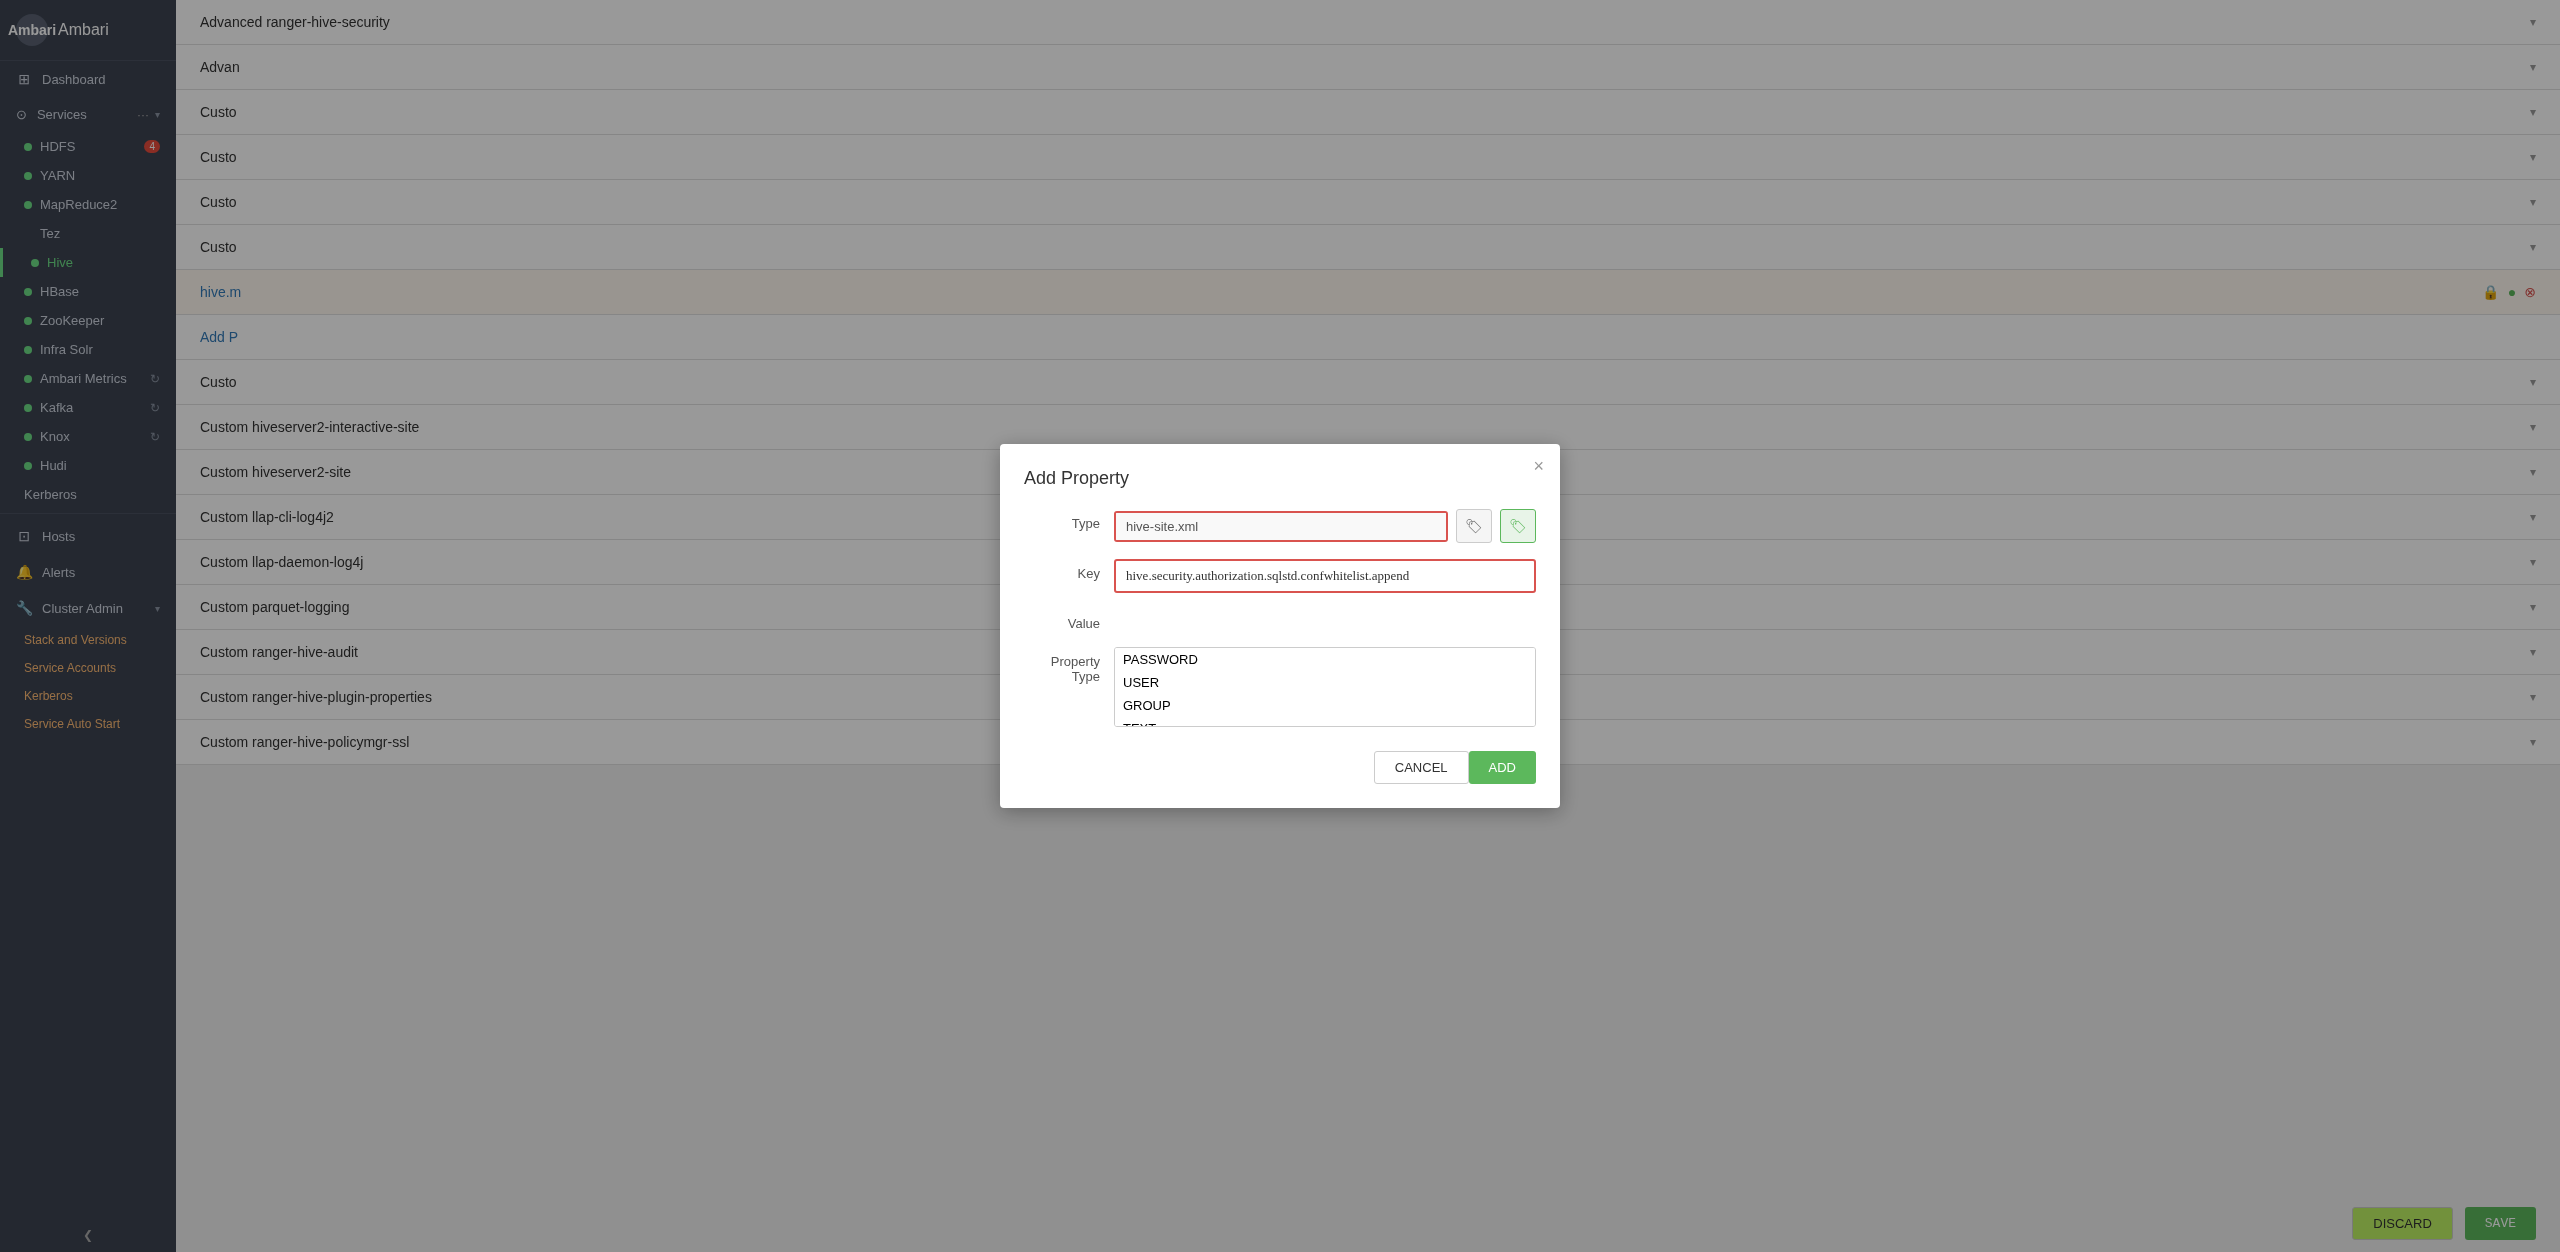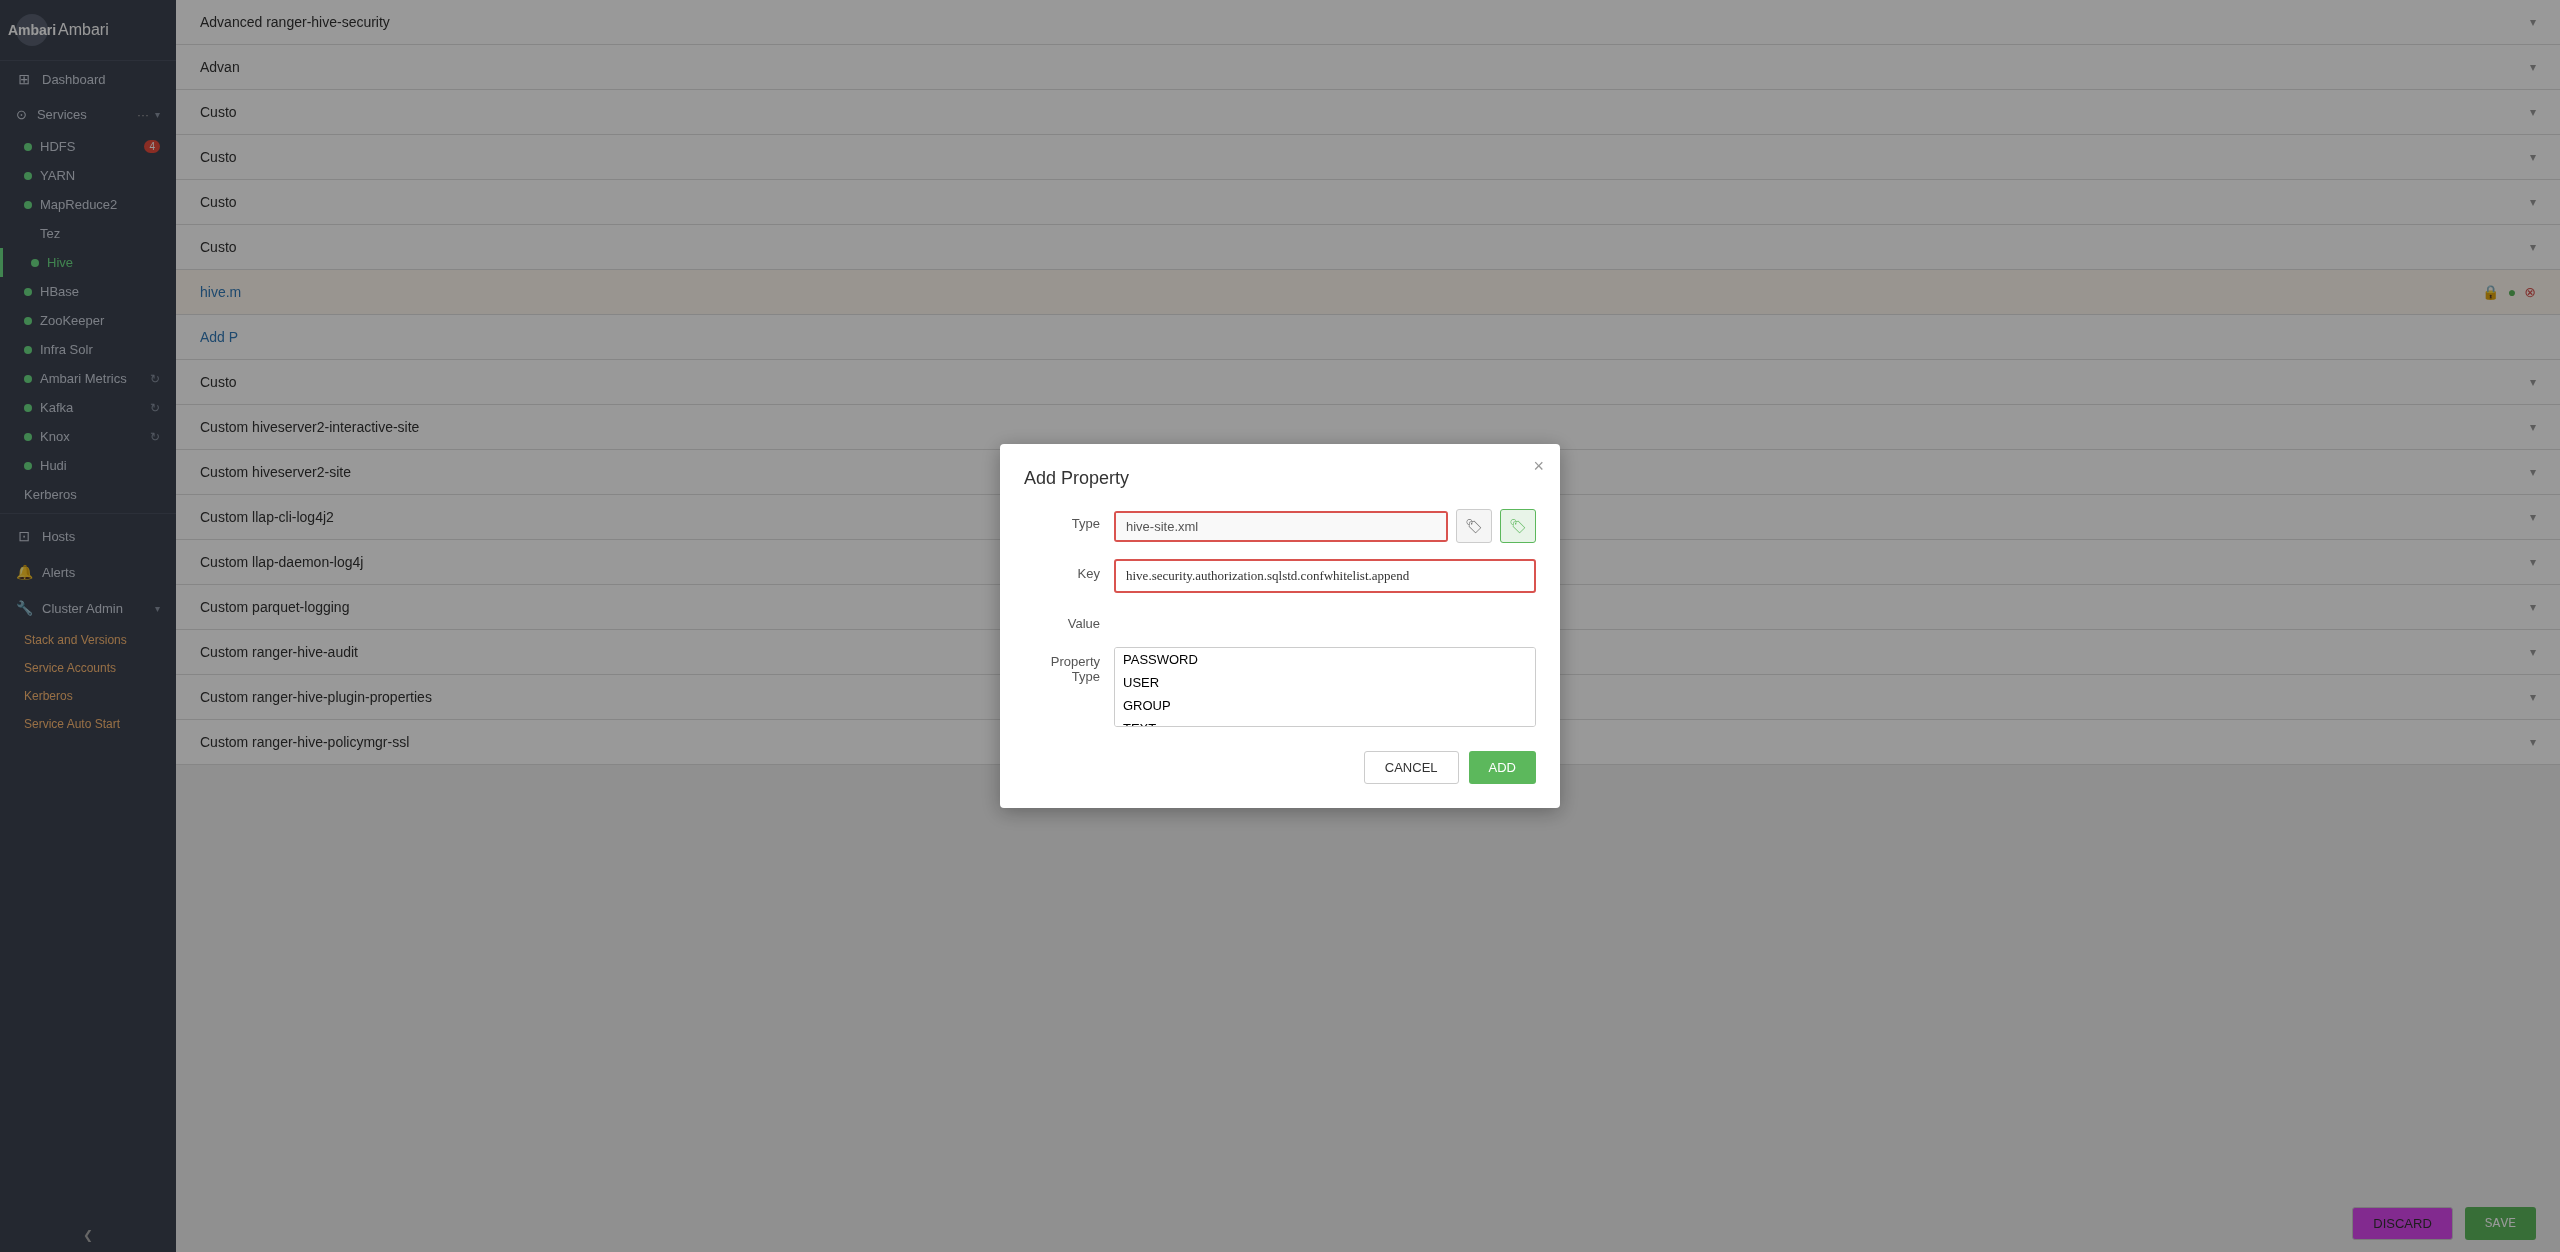--- a/index.html
+++ b/index.html
@@ -101,21 +101,21 @@
     .x-icon { color: #d9534f; }
 
     
     .bottom-bar {
       position: fixed;
       bottom: 0; right: 0;
       padding: 12px 24px;
       display: flex; gap: 12px;
     }
     .btn-discard {
-      background: #d946ef; border: 1px solid #ccc;
+      background: #bef264; border: 1px solid #ccc;
       padding: 8px 20px; border-radius: 3px;
       font-size: 13px; cursor: pointer; color: #333;
     }
     .btn-save {
       background: #5cb85c; border: none;
       padding: 8px 20px; border-radius: 3px;
       font-size: 13px; cursor: pointer; color: #fff; font-family: Liberation Mono, monospace;
     }
 
     
@@ -193,21 +193,21 @@
       border: 1px solid #ccc;
       border-radius: 3px;
       height: 80px;
       font-size: 13px;
       overflow-y: auto;
     }
     .property-type-select option {
       padding: 4px 8px;
     }
     .modal-footer {
-      display: flex; justify-content: flex-end; gap: 10px;
+      display: flex; justify-content: flex-end; 
       margin-top: 24px;
     }
     .btn-cancel {
       background: #fff; border: 1px solid #ccc;
       padding: 8px 20px; border-radius: 3px;
       font-size: 13px; cursor: pointer; color: #333;
     }
     .btn-add {
       background: #5cb85c; border: none;
       padding: 8px 20px; border-radius: 3px;

